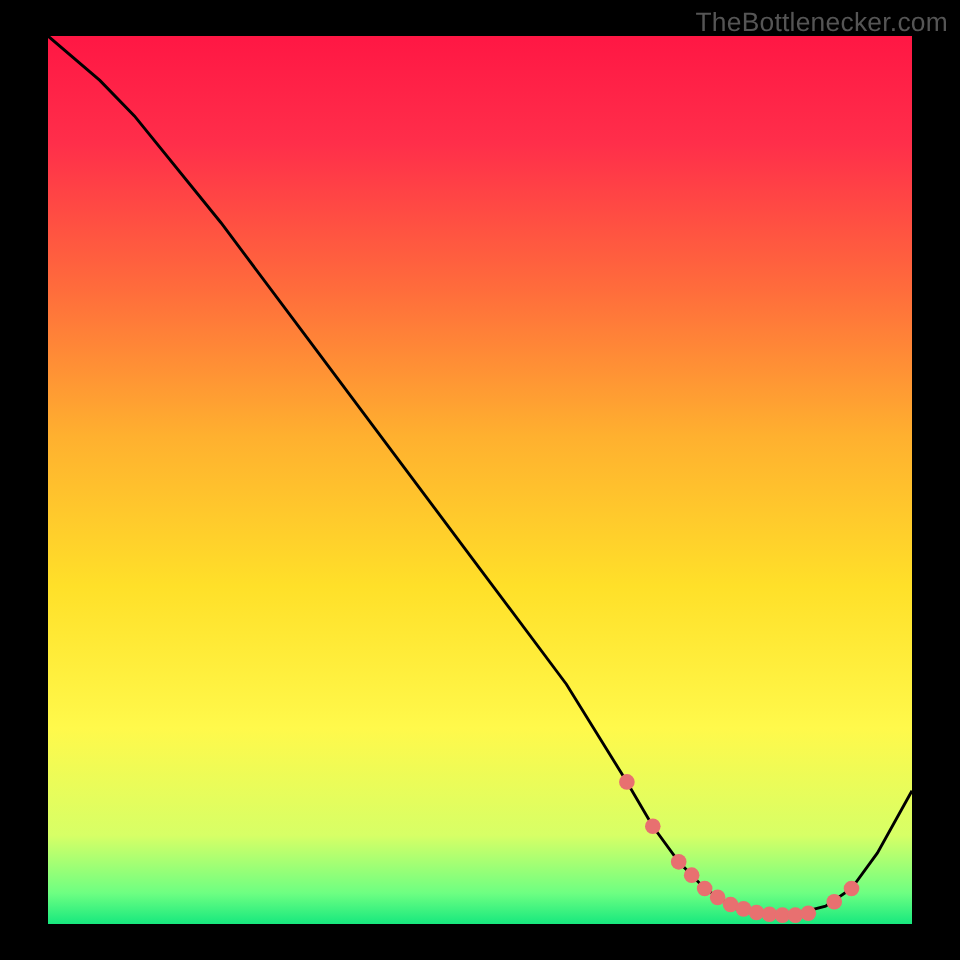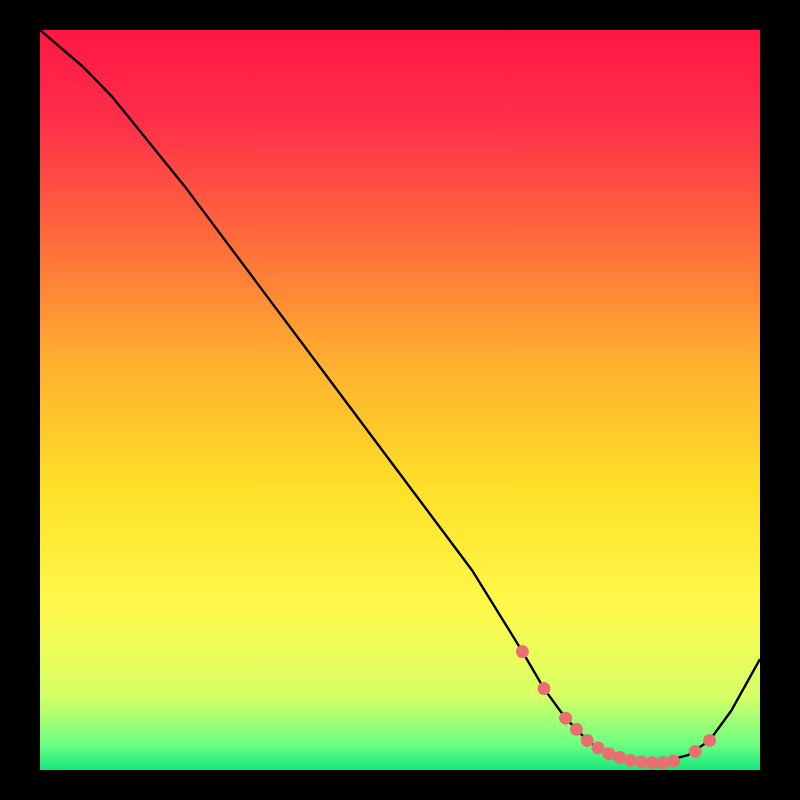--- a/index.html
+++ b/index.html
@@ -47,20 +47,21 @@
     top: 0;
     width: 720px;
     height: 740px;
   }
 </style>
 </head>
 <body>
 
 <div class="frame">
 
+  <div class="watermark">TheBottlenecker.com</div>
 
   <div class="plot">
 
     <svg class="gradient-bg" viewBox="0 0 720 740" preserveAspectRatio="none">
       <defs>
         <linearGradient id="bg-grad" x1="0" y1="0" x2="0" y2="1">
             <stop offset="0%" stop-color="#ff1744"></stop>
             <stop offset="12%" stop-color="#ff2e4a"></stop>
             <stop offset="28.000000000000004%" stop-color="#ff6a3c"></stop>
             <stop offset="45%" stop-color="#ffb02f"></stop>

